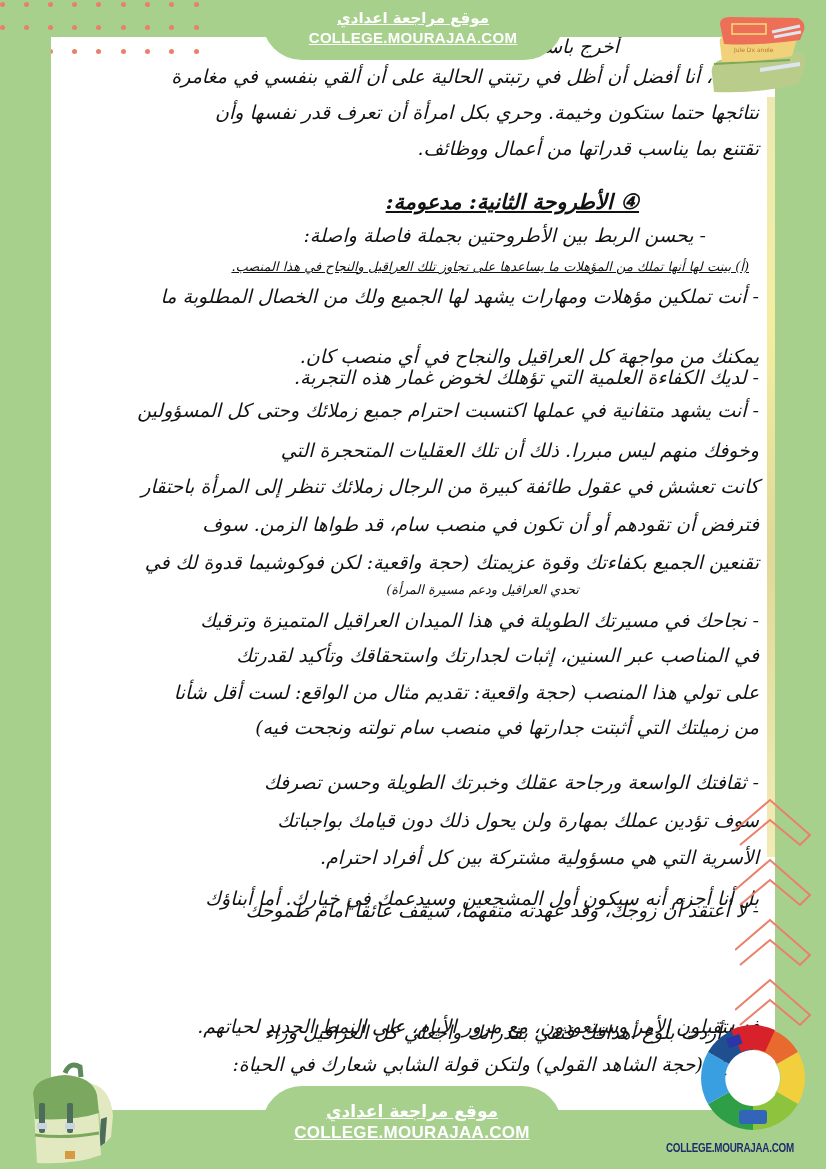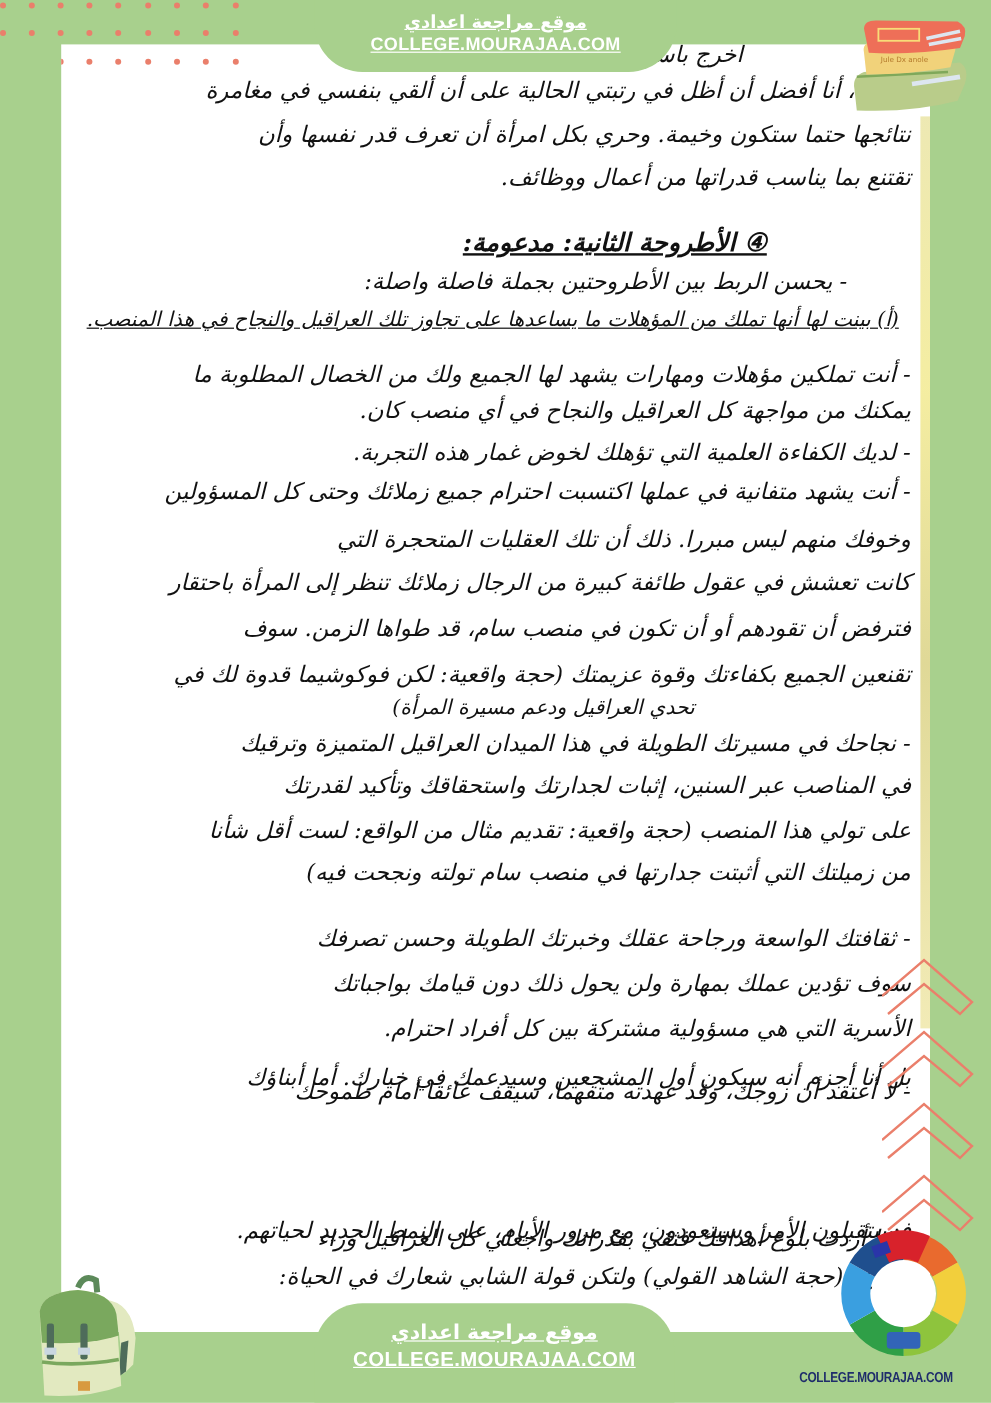--- a/index.html
+++ b/index.html
@@ -63,21 +63,21 @@
 
   .handwriting {
     position: absolute; left: 18px; top: 0; width: 690px;
     direction: rtl;
     font-family: "DejaVu Serif", serif;
     color: #111;
     font-size: 19px;
     font-style: italic;
   }
   .hw-line { position: absolute; right: 0; white-space: nowrap; line-height: 30px; }
-  .hw-line.small { font-size: 17px; }
+  .hw-line.small { font-size: 13px; }
   .hw-line.heading { font-weight: bold; font-size: 21px; font-style: italic; }
   .u { text-decoration: underline; }
 
   .books { position: absolute; left: 700px; top: 12px; width: 110px; height: 85px; }
   .chevrons { position: absolute; left: 735px; top: 790px; width: 80px; height: 250px; }
   .wheel { position: absolute; left: 693px; top: 1023px; width: 120px; height: 110px; }
   .wheel-label {
     position: absolute; left: 666px; top: 1141px; width: 160px;
     font-family: "Liberation Sans", sans-serif;
     font-weight: bold; font-size: 12px; color: #1f2d6b;
@@ -124,22 +124,22 @@
 
   <div class="handwriting">
     <div class="hw-line" style="top:-6px;right:140px">أخرج باستنتاج</div>
     <div class="hw-line" style="top:24px">ولذلك، أنا أفضل أن أظل في رتبتي الحالية على أن ألقي بنفسي في مغامرة</div>
     <div class="hw-line" style="top:60px">نتائجها حتما ستكون وخيمة. وحري بكل امرأة أن تعرف قدر نفسها وأن</div>
     <div class="hw-line" style="top:96px">تقتنع بما يناسب قدراتها من أعمال ووظائف.</div>
 
     <div class="hw-line heading u" style="top:150px;right:120px">④ الأطروحة الثانية: مدعومة:</div>
     <div class="hw-line" style="top:183px;right:53px">- يحسن الربط بين الأطروحتين بجملة فاصلة واصلة:</div>
     <div class="hw-line small u" style="top:215px;right:10px">(أ) بينت لها أنها تملك من المؤهلات ما يساعدها على تجاوز تلك العراقيل والنجاح في هذا المنصب.</div>
-    <div class="hw-line" style="top:260px">- أنت تملكين مؤهلات ومهارات يشهد لها الجميع ولك من الخصال المطلوبة ما</div>
-    <div class="hw-line" style="top:290px">يمكنك من مواجهة كل العراقيل والنجاح في أي منصب كان.</div>
+    <div class="hw-line" style="top:244px">- أنت تملكين مؤهلات ومهارات يشهد لها الجميع ولك من الخصال المطلوبة ما</div>
+    <div class="hw-line" style="top:304px">يمكنك من مواجهة كل العراقيل والنجاح في أي منصب كان.</div>
     <div class="hw-line" style="top:325px">- لديك الكفاءة العلمية التي تؤهلك لخوض غمار هذه التجربة.</div>
     <div class="hw-line" style="top:358px">- أنت يشهد متفانية في عملها اكتسبت احترام جميع زملائك وحتى كل المسؤولين</div>
     <div class="hw-line" style="top:398px">وخوفك منهم ليس مبررا. ذلك أن تلك العقليات المتحجرة التي</div>
     <div class="hw-line" style="top:434px">كانت تعشش في عقول طائفة كبيرة من الرجال زملائك تنظر إلى المرأة باحتقار</div>
     <div class="hw-line" style="top:472px">فترفض أن تقودهم أو أن تكون في منصب سام، قد طواها الزمن. سوف</div>
     <div class="hw-line" style="top:510px">تقنعين الجميع بكفاءتك وقوة عزيمتك (حجة واقعية: لكن فوكوشيما قدوة لك في</div>
     <div class="hw-line small" style="top:538px;right:180px">تحدي العراقيل ودعم مسيرة المرأة)</div>
     <div class="hw-line" style="top:568px">- نجاحك في مسيرتك الطويلة في هذا الميدان العراقيل المتميزة وترقيك</div>
     <div class="hw-line" style="top:603px">في المناصب عبر السنين، إثبات لجدارتك واستحقاقك وتأكيد لقدرتك</div>
     <div class="hw-line" style="top:640px">على تولي هذا المنصب (حجة واقعية: تقديم مثال من الواقع: لست أقل شأنا</div>

